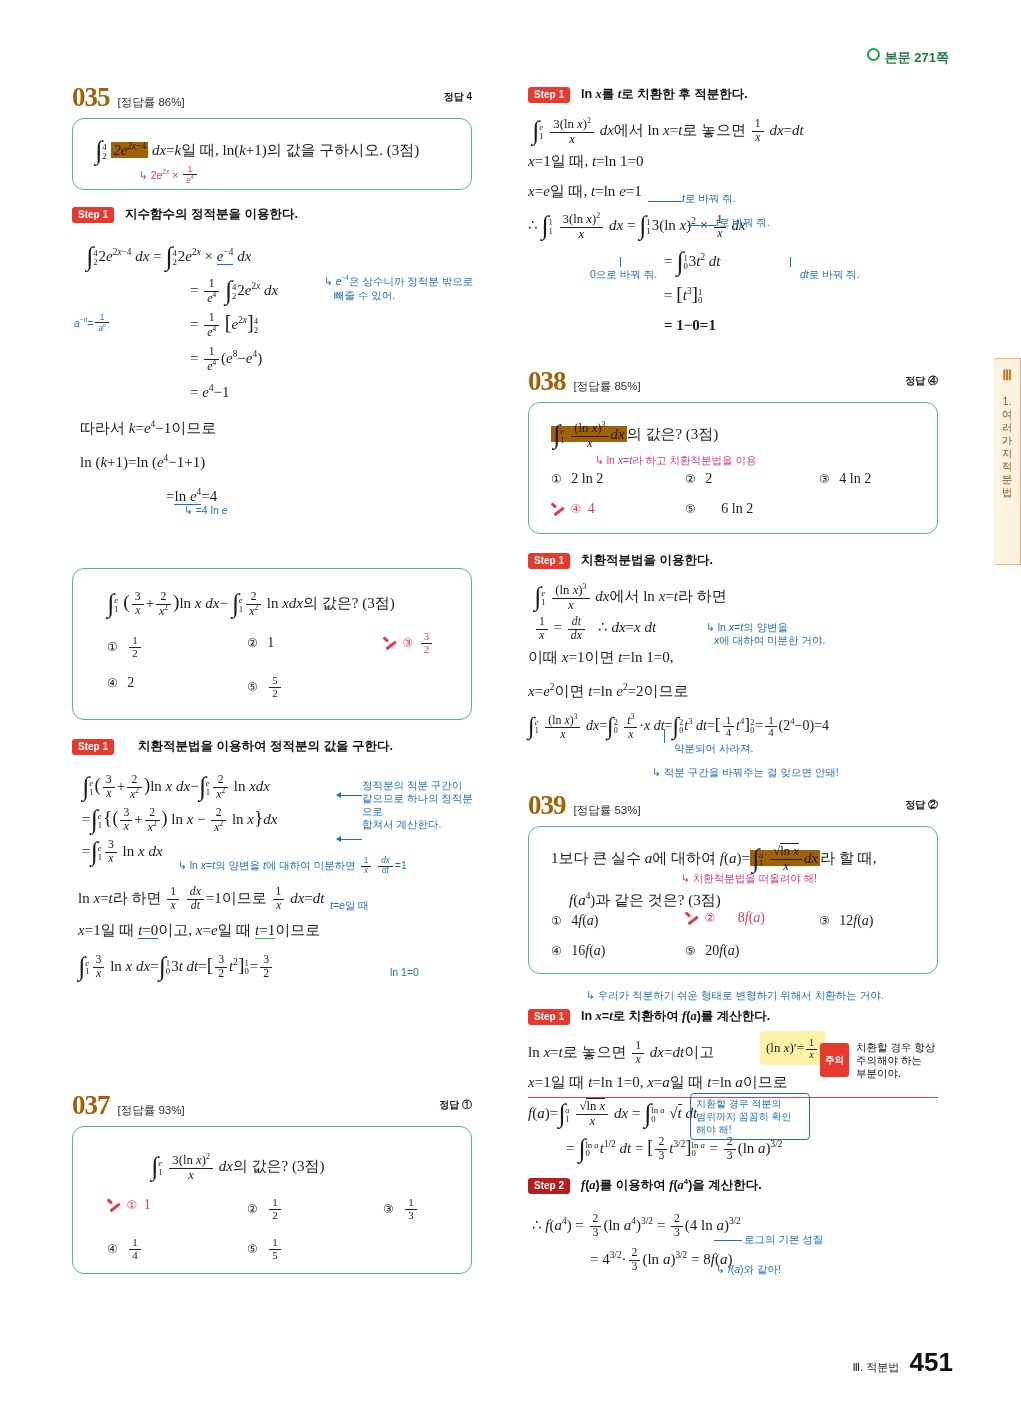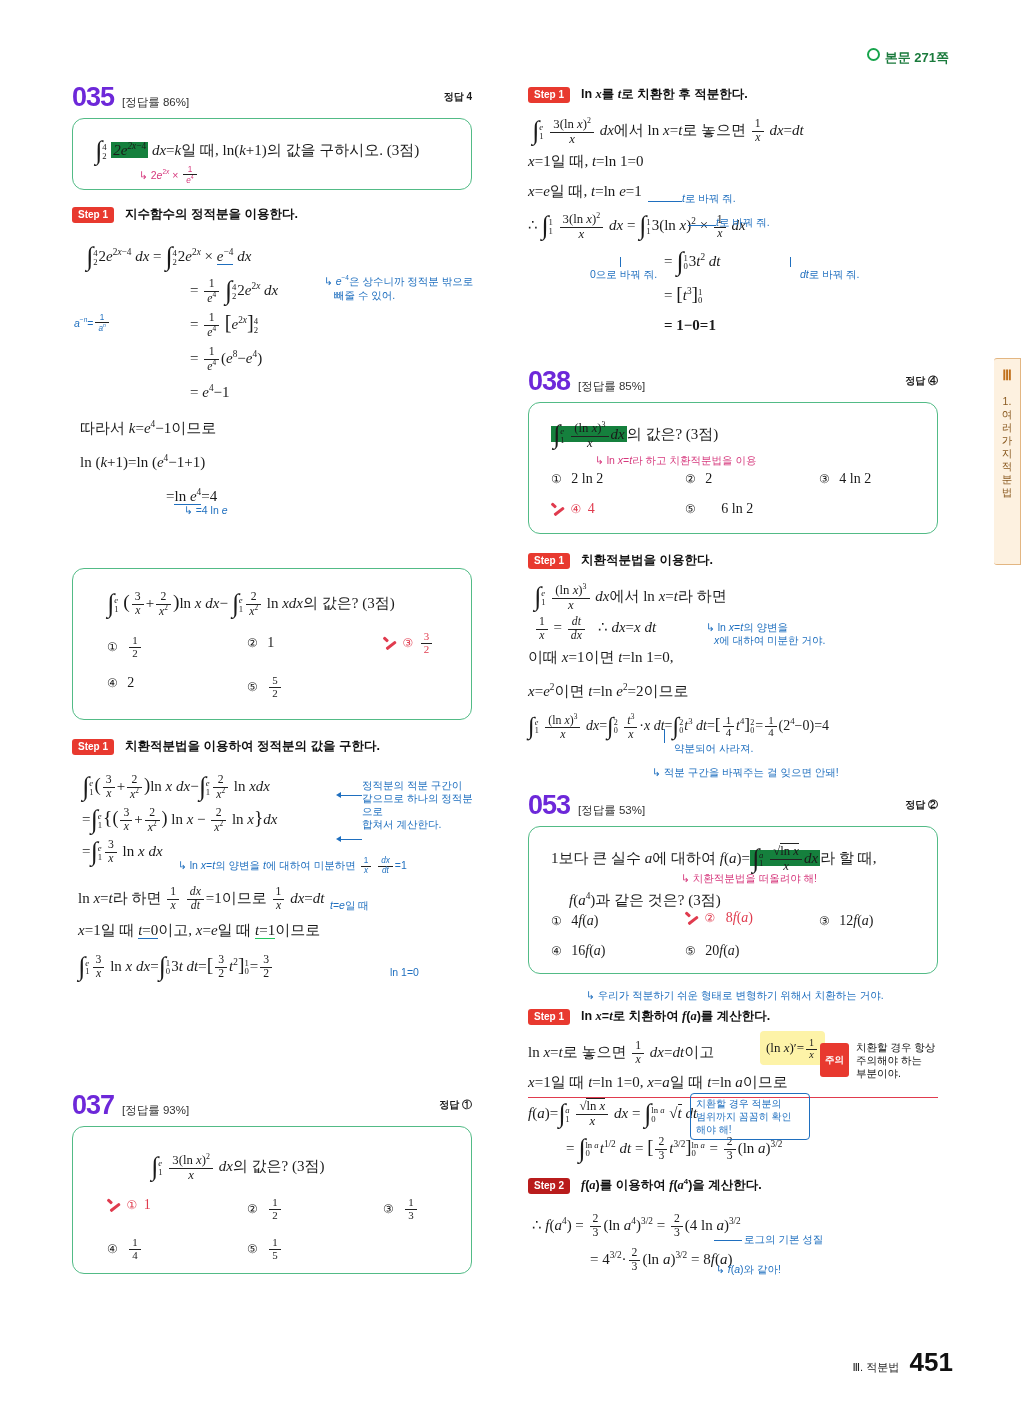--- a/index.html
+++ b/index.html
@@ -14,42 +14,42 @@
   .serif{font-family:"Liberation Serif",serif;}
   
   .hdr{right:72px;top:48px;font-size:13px;color:#1a7a3c;font-family:"Liberation Sans",sans-serif;font-weight:bold;}
   .hdr .dot{display:inline-block;width:9px;height:9px;border-radius:50%;border:2px solid #17a44c;margin-right:5px;vertical-align:1px;}
   
   .sidetab{right:0;top:358px;width:26px;height:205px;background:#fdf1e0;border:1px solid #e3b682;border-left:none;border-radius:3px 0 0 3px;}
   .sidetab .rn{position:absolute;top:8px;left:0;width:26px;text-align:center;font-family:"Liberation Serif",serif;font-weight:bold;font-size:14px;color:#c0701b;}
   .sidetab .vtxt{position:absolute;top:36px;left:0;width:26px;text-align:center;font-size:10.5px;line-height:13px;color:#8a5a20;font-family:"Liberation Sans",sans-serif;}
   
   .qnum{font-family:"Liberation Sans",sans-serif;font-weight:bold;font-size:27px;letter-spacing:-1px;}
-  .qnum.g{color:#6d28d9;}
+  .qnum.g{color:#a16207;font-family:Liberation Serif, serif;}
   .rate{font-family:"Liberation Sans",sans-serif;font-size:11.5px;color:#333;margin-left:4px;}
   .ansr{font-family:"Liberation Sans",sans-serif;font-weight:bold;font-size:10px;}
   
   .qbox{border:1.4px solid;border-radius:12px;box-sizing:border-box;}
   .qbox.g{border-color:#52bb86;}
   
   .step{display:inline-block;color:#fff;font-family:"Liberation Sans",sans-serif;font-size:10px;font-weight:bold;padding:2px 6px 3px;border-radius:3px;}
   .step.r{background:#e8392f;}
   .step.bl{background:#b91c1c;}
   .steptxt{font-family:"Liberation Sans",sans-serif;font-size:12.5px;font-weight:bold;color:#111;}
   
   .m{font-family:"Liberation Serif",serif;font-size:15px;}
   .m i{font-style:italic;}
   .frac{display:inline-block;text-align:center;vertical-align:middle;font-size:0.78em;line-height:1.08;margin:0 2px;}
   .frac .n{display:block;padding:0 3px;border-bottom:1.1px solid #222;}
   .frac .d{display:block;padding:0 3px;}
   sup{font-size:0.62em;}
   .intg{font-size:1.75em;line-height:0.6em;position:relative;top:4px;font-family:"Liberation Serif",serif;}
   .lim{display:inline-block;font-size:0.58em;line-height:1.0;vertical-align:middle;text-align:left;margin:0 1px 0 0;}
   
-  .hl{background:#15803d;padding:0 2px;}
+  .hl{background:#a16207;padding:0 2px;}
   
   .note{font-family:"Liberation Sans",sans-serif;font-size:10.5px;line-height:14px;}
   .note.b{color:#1f6fbf;}
   .note.p{color:#d6397d;}
   
   .ch{font-family:"Liberation Serif",serif;font-size:14px;}
   .cnum{font-family:"Liberation Sans",sans-serif;font-size:12px;}
   
   .pen{display:inline-block;width:16px;height:14px;position:relative;vertical-align:-2px;}
   .pen:before{content:"";position:absolute;left:2px;top:9px;width:12px;height:2.6px;background:#e03b4e;transform:rotate(-38deg);border-radius:1px;}
@@ -158,21 +158,21 @@
           <span style="margin-left:6px;">2</span>
           <span class="abs" style="left:140px;top:0;">
             <span class="cnum">⑤</span>
             <span style="margin-left:6px;"><span class="frac"><span class="n">5</span><span class="d">2</span></span></span>
           </span>
         </div>
       </div>
     </div>
     <div style="margin-top:16px;">
       <span class="step r">Step 1</span>
-      <span class="steptxt" style="margin-left:7px;">치환적분법을 이용하여 정적분의 값을 구한다.</span>
+      <span class="steptxt" style="margin-left:20px;">치환적분법을 이용하여 정적분의 값을 구한다.</span>
     </div>
     <div class="m" style="position:relative;margin-top:14px;line-height:32px;">
       <div style="margin-left:10px;">
         <span class="intg">∫</span><span class="lim"><i>e</i><br>1</span><span style="font-size:1.25em;">(</span><span class="frac"><span class="n">3</span><span class="d"><i>x</i></span></span>+<span class="frac"><span class="n">2</span><span class="d"><i>x</i><sup>2</sup></span></span><span style="font-size:1.25em;">)</span>ln <i>x dx</i>−<span class="intg">∫</span><span class="lim"><i>e</i><br>1</span><span class="frac"><span class="n">2</span><span class="d"><i>x</i><sup>2</sup></span></span> ln <i>xdx</i>
       </div>
       <div style="margin-left:10px;">
         =<span class="intg">∫</span><span class="lim"><i>e</i><br>1</span><span style="font-size:1.3em;">{</span><span style="font-size:1.2em;">(</span><span class="frac"><span class="n">3</span><span class="d"><i>x</i></span></span>+<span class="frac"><span class="n">2</span><span class="d"><i>x</i><sup>2</sup></span></span><span style="font-size:1.2em;">)</span> ln <i>x</i> − <span class="frac"><span class="n">2</span><span class="d"><i>x</i><sup>2</sup></span></span> ln <i>x</i><span style="font-size:1.3em;">}</span><i>dx</i>
       </div>
       <div style="margin-left:10px;">
         =<span class="intg">∫</span><span class="lim"><i>e</i><br>1</span><span class="frac"><span class="n">3</span><span class="d"><i>x</i></span></span> ln <i>x dx</i>
@@ -340,21 +340,21 @@
         ↳ ln <i>x</i>=<i>t</i>의 양변을<br><span style="margin-left:8px;"><i>x</i>에 대하여 미분한 거야.</span>
       </div>
       <div class="note b" style="position:absolute;left:146px;top:160px;">약분되어 사라져.</div>
       <div class="note b" style="position:absolute;left:124px;top:184px;">↳ 적분 구간을 바꿔주는 걸 잊으면 안돼!</div>
       <div class="arrowline" style="left:136px;top:148px;width:1px;height:14px;"></div>
     </div>
   </div>
 
   <div class="abs" style="left:528px;top:790px;width:410px;">
     <div style="position:relative;height:30px;">
-      <span class="qnum g">053</span>
+      <span class="qnum g">039</span>
       <span class="rate">[정답률 53%]</span>
       <span class="ansr abs" style="right:0;top:8px;">정답 ②</span>
     </div>
     <div class="qbox g" style="margin-top:6px;height:148px;position:relative;">
       <div class="m abs" style="left:22px;top:18px;">
         1보다 큰 실수 <i>a</i>에 대하여 <i>f</i>(<i>a</i>)=<span class="hl"><span class="intg">∫</span><span class="lim"><i>a</i><br>1</span>
         <span class="frac" style="font-size:0.85em;"><span class="n">√<span style="border-top:1px solid #222;">ln <i>x</i></span></span><span class="d"><i>x</i></span></span><i>dx</i></span>라 할 때,
       </div>
       <div class="m abs" style="left:40px;top:64px;">
         <i>f</i>(<i>a</i><sup>4</sup>)과 같은 것은? (3점)
@@ -362,21 +362,21 @@
       <div class="abs note p" style="left:152px;top:44px;">
         <span>↳</span> 치환적분법을 떠올려야 해!
       </div>
       <div class="abs" style="left:22px;top:86px;width:380px;">
         <div class="ch" style="position:relative;height:30px;">
           <span class="cnum">①</span>
           <span style="margin-left:6px;">4<i>f</i>(<i>a</i>)</span>
           <span class="abs" style="left:134px;top:-3px;">
             <span class="pen"></span>
             <span class="cnum" style="color:#e03b4e;">②</span>
-            <span style="margin-left:7px;color:#e03b4e;">8<i>f</i>(<i>a</i>)</span>
+            <span style="margin-left:19px;color:#e03b4e;">8<i>f</i>(<i>a</i>)</span>
           </span>
           <span class="abs" style="left:268px;top:0;">
             <span class="cnum">③</span>
             <span style="margin-left:6px;">12<i>f</i>(<i>a</i>)</span>
           </span>
         </div>
         <div class="ch" style="position:relative;height:28px;">
           <span class="cnum">④</span>
           <span style="margin-left:6px;">16<i>f</i>(<i>a</i>)</span>
           <span class="abs" style="left:134px;top:0;">

